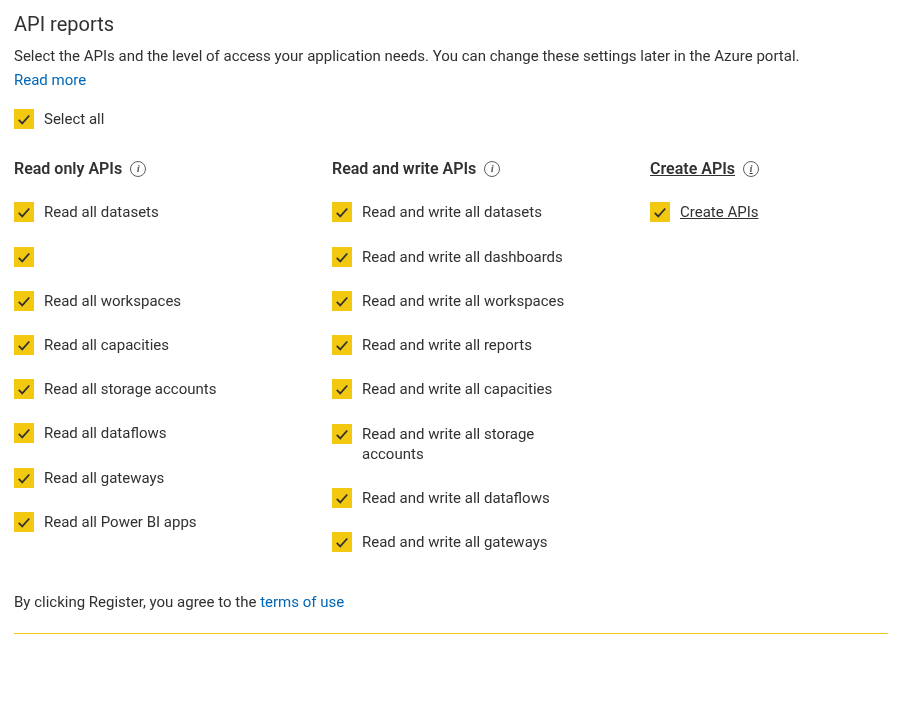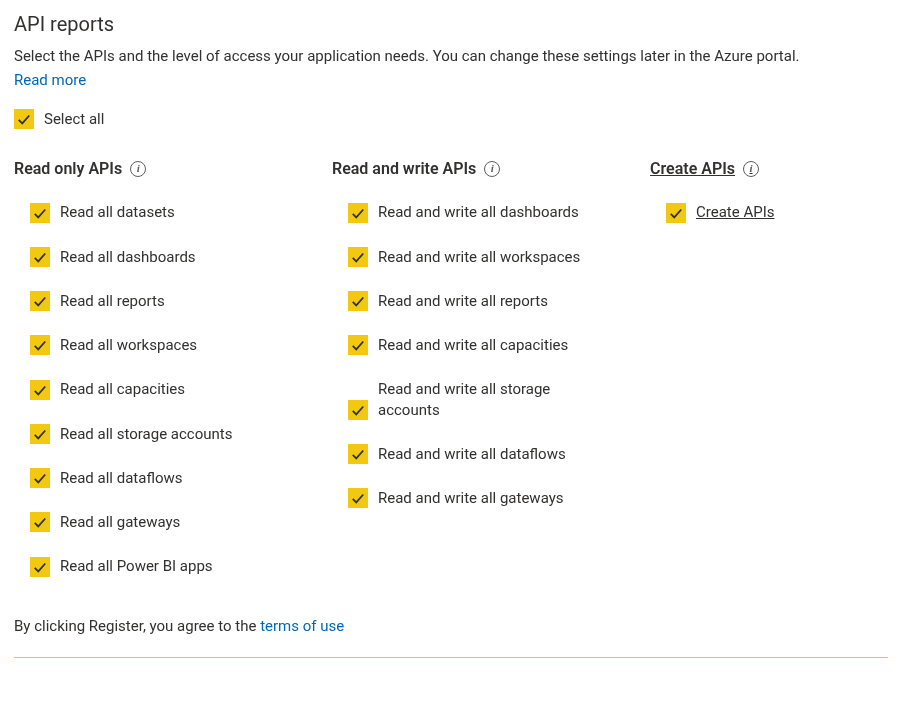--- a/index.html
+++ b/index.html
@@ -86,23 +86,22 @@
     }
     .info-icon span {
       font-family: Georgia, serif;
       font-style: italic;
       font-size: 11px;
       color: #605e5c;
       line-height: 1;
     }
     .item-row {
       display: flex;
-      align-items: flex-end;
+      align-items: flex-start;
       margin-bottom: 24px;
-      margin-left: 16px;
     }
     .item-label {
       font-size: 15px;
       color: #323130;
       line-height: 1.35;
       padding-top: 0px;
       max-width: 230px;
     }
     .footer-text {
       margin-top: 16px;
@@ -151,29 +150,20 @@
             </svg>
           </span>
           <span class="item-label">Read all datasets</span>
         </div>
         <div class="item-row">
           <span class="checkbox">
             <svg viewBox="0 0 16 16">
               <polyline points="2,9 6,13 14,4"></polyline>
             </svg>
           </span>
-          <span class="item-label">Read all dashboards</span>
-        </div>
-        <div class="item-row">
-          <span class="checkbox">
-            <svg viewBox="0 0 16 16">
-              <polyline points="2,9 6,13 14,4"></polyline>
-            </svg>
-          </span>
-          <span class="item-label">Read all reports</span>
         </div>
         <div class="item-row">
           <span class="checkbox">
             <svg viewBox="0 0 16 16">
               <polyline points="2,9 6,13 14,4"></polyline>
             </svg>
           </span>
           <span class="item-label">Read all workspaces</span>
         </div>
         <div class="item-row">
@@ -226,20 +216,28 @@
           <span>i</span>
         </span>
     </div>
     <div>
         <div class="item-row">
           <span class="checkbox">
             <svg viewBox="0 0 16 16">
               <polyline points="2,9 6,13 14,4"></polyline>
             </svg>
           </span>
+          <span class="item-label">Read and write all datasets</span>
+        </div>
+        <div class="item-row">
+          <span class="checkbox">
+            <svg viewBox="0 0 16 16">
+              <polyline points="2,9 6,13 14,4"></polyline>
+            </svg>
+          </span>
           <span class="item-label">Read and write all dashboards</span>
         </div>
         <div class="item-row">
           <span class="checkbox">
             <svg viewBox="0 0 16 16">
               <polyline points="2,9 6,13 14,4"></polyline>
             </svg>
           </span>
           <span class="item-label">Read and write all workspaces</span>
         </div>

